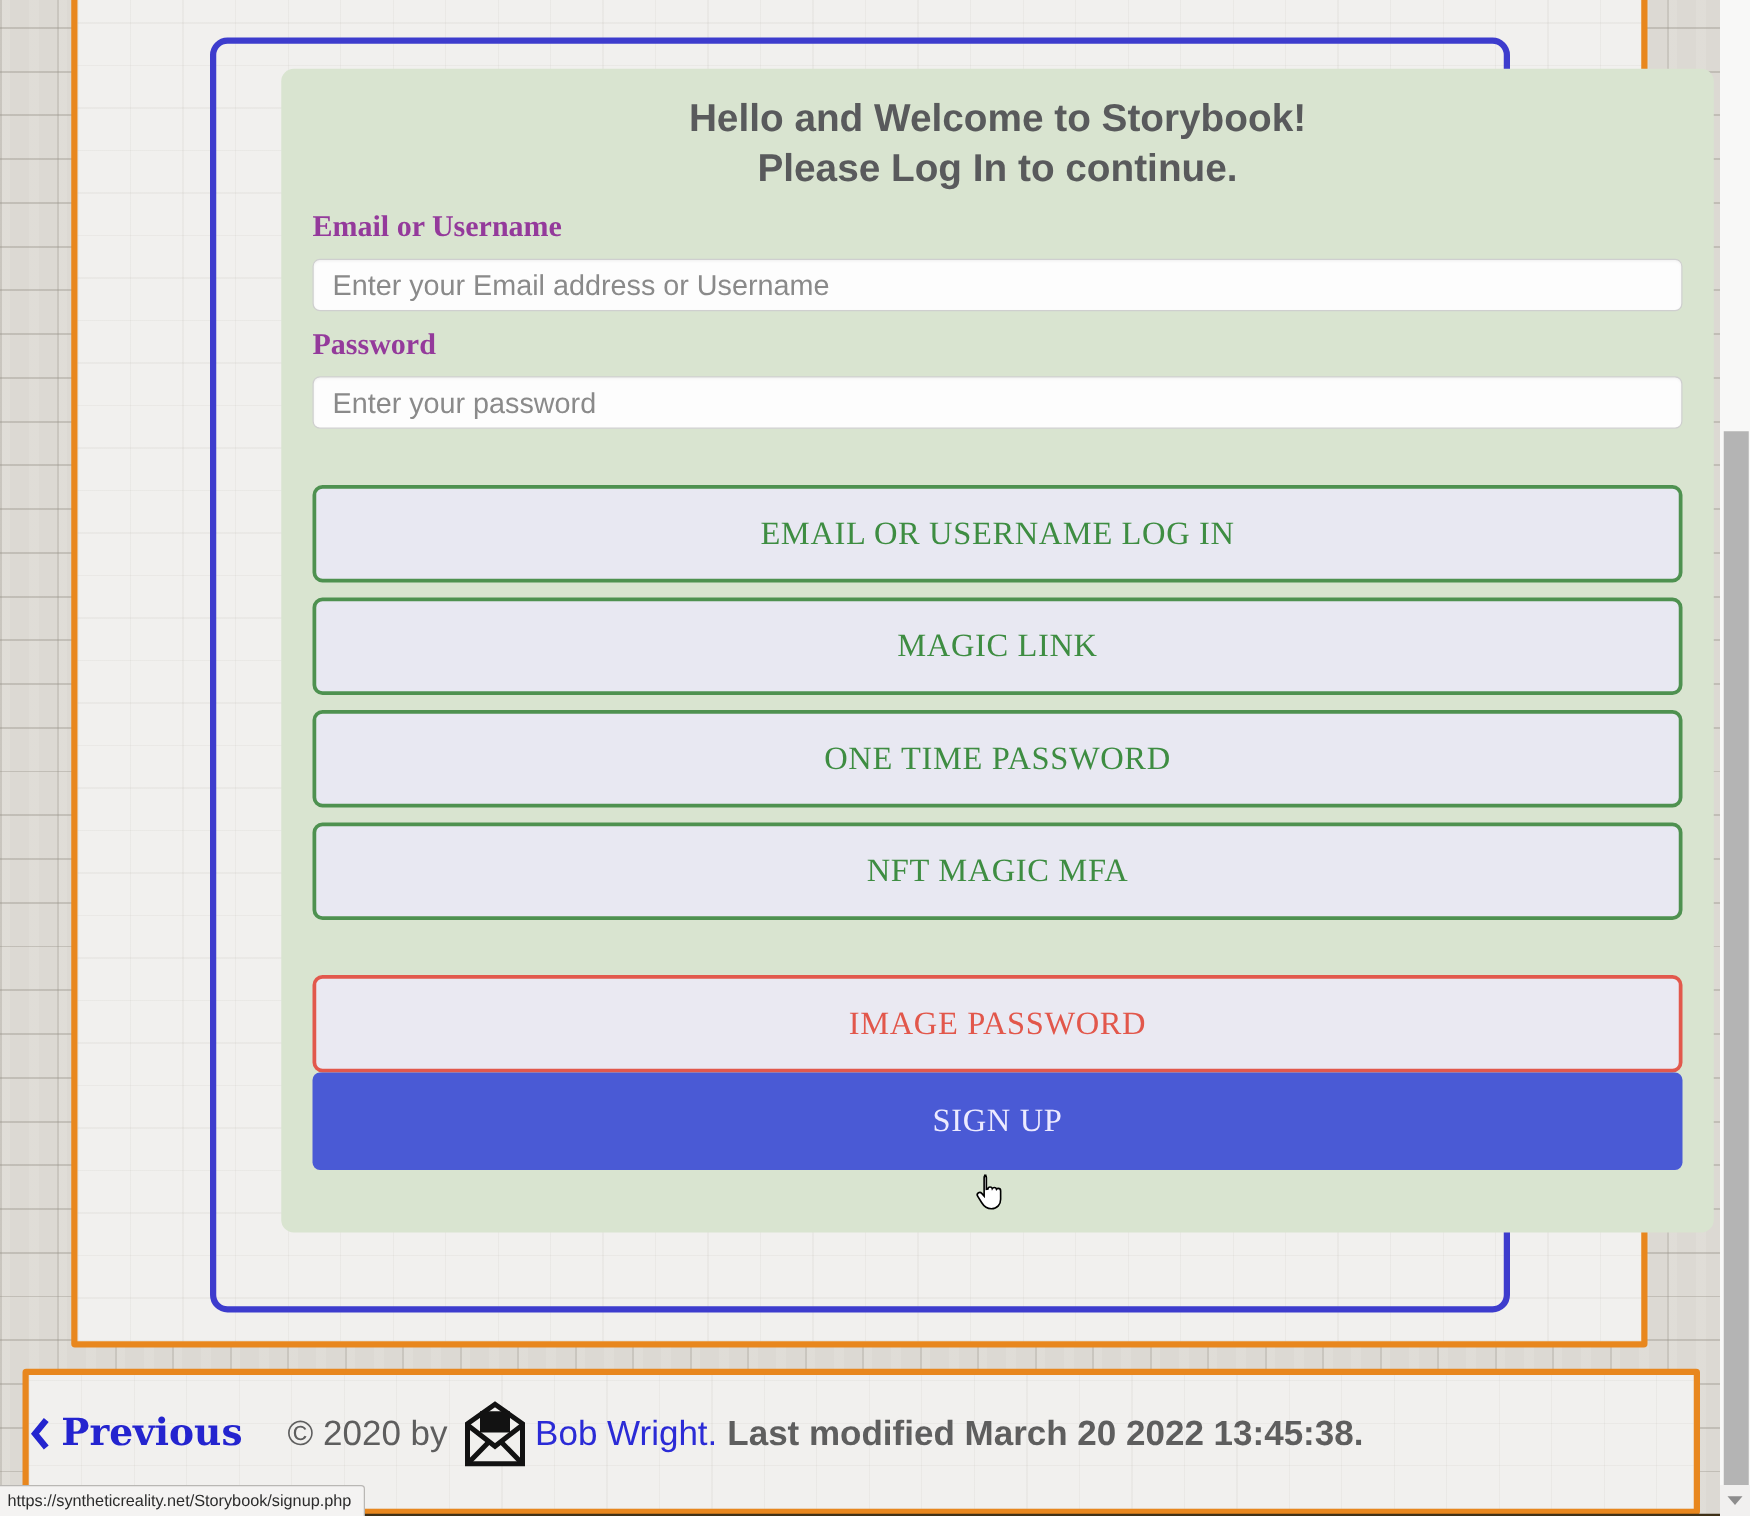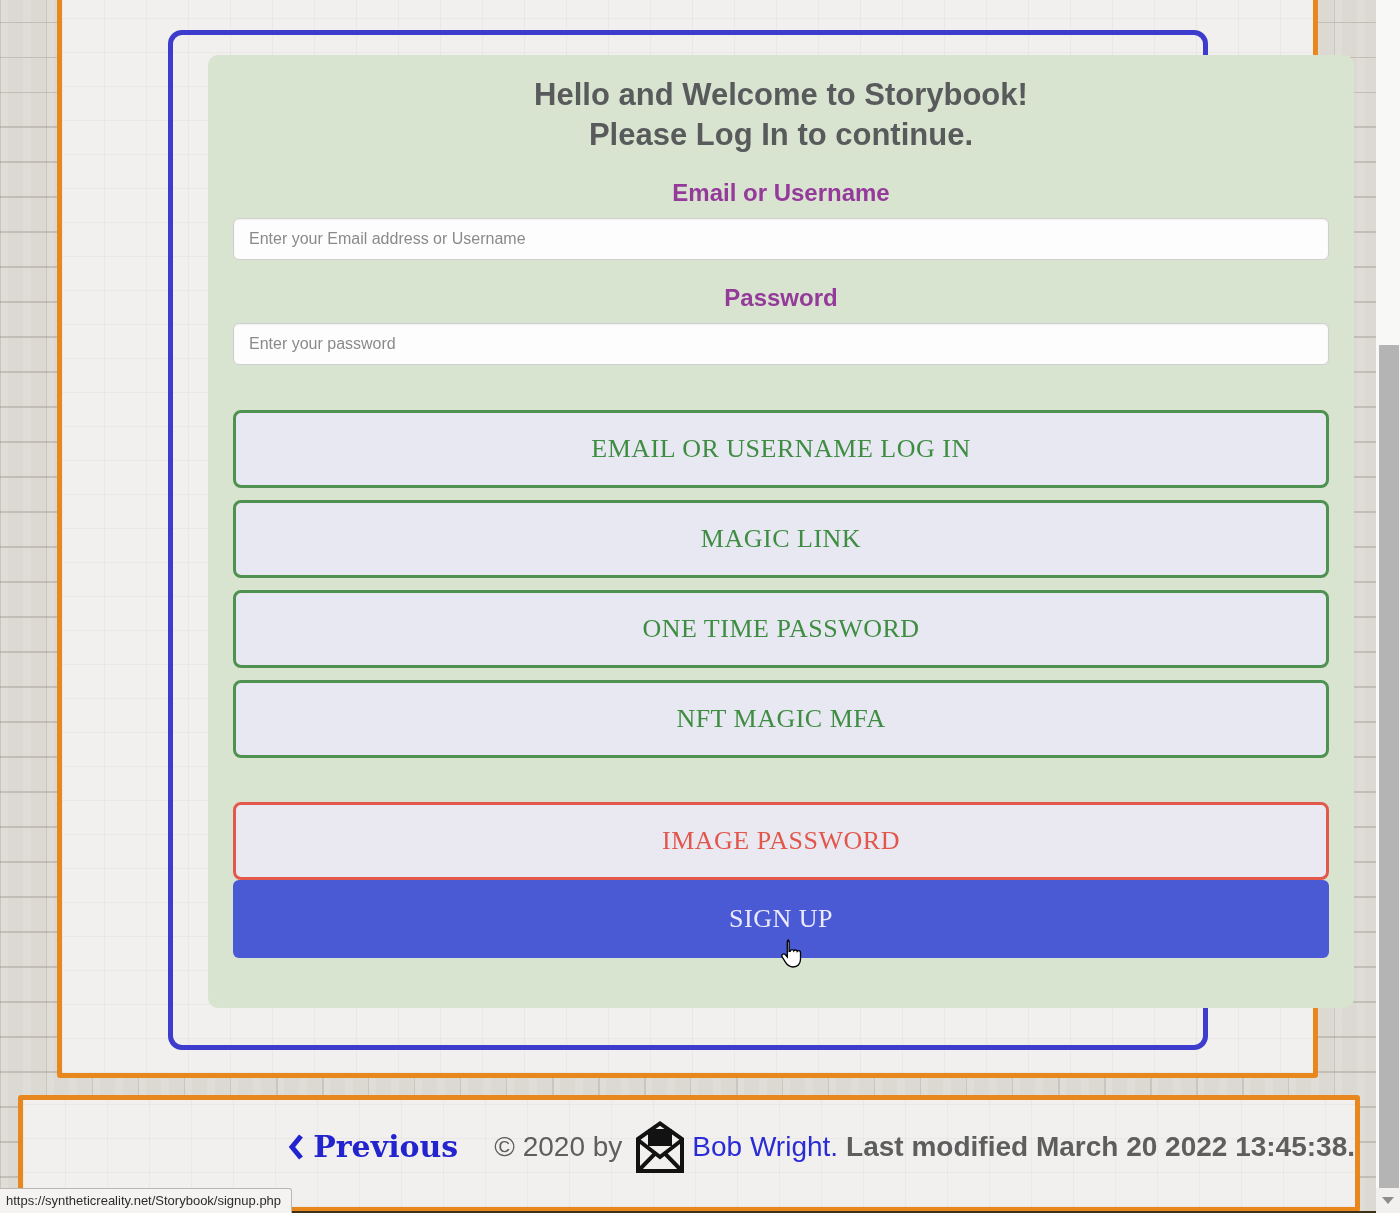--- a/index.html
+++ b/index.html
@@ -26,37 +26,37 @@
   }
 
   
   .form-box {
     position:absolute; left:106px; top:33px; width:1040px; height:1020px;
     border:5px solid #3d3ccd; border-radius:14px;
   }
 
   
   .green-panel {
-    position:absolute; left:35px; top:20px; width:1146px;
+    position:absolute; left:52px; top:20px; width:1146px;
     border-radius:10px; background:#d9e4d0;
     padding:20px 25px 50px 25px;
   }
 
   .heading { text-align:center; color:#595a5c; font-weight:bold;
              font-size:31px; line-height:40px; }
 
-  .field-label { display:block; text-align:center; margin-top:23px;
-                 font-family:Liberation Sans, sans-serif; font-weight:bold;
+  .field-label { display:block; text-align:left; margin-top:12px;
+                 font-family:Liberation Serif, serif; font-weight:bold;
                  font-size:24px; line-height:30px; color:#943a9b; }
 
   .text-input { display:block; width:100%; height:42px; margin-top:10px;
                 border:1px solid #cfcfcf; border-radius:6px;
                 background:#fdfdfd; padding:6px 15px;
                 font-family:"Liberation Sans", sans-serif;
-                font-size:16px; color:#444; box-shadow:inset 0 1px 2px rgba(0,0,0,.05); }
+                font-size:23px; color:#444; box-shadow:inset 0 1px 2px rgba(0,0,0,.05); }
   .text-input::placeholder { color:#8a8a8a; opacity:1; }
 
   .btn { display:block; width:100%; height:78px; cursor:pointer;
          font-family:Liberation Serif, serif;
          font-size:26px; text-align:center; letter-spacing:.5px; }
   .btn-green { margin-top:12px; background:#e8e8f2;
                border:3px solid #4e9150; border-radius:8px; color:#3e8d42; }
   .btn-first { margin-top:45px; }
   .btn-red   { margin-top:44px; background:#eae9f2;
                border:3px solid #e2584c; border-radius:8px; color:#e2574b; }
@@ -64,21 +64,21 @@
                border-radius:6px; color:#eceaff; }
 
   
   .footer-box {
     position:absolute; left:18px; top:1095px; width:1342px; height:117px;
     border:5px solid #e8871e; border-radius:3px;
     background-color:#f1f0ee;
     background-image:
       repeating-linear-gradient(0deg, rgba(170,165,155,.10) 0 1px, transparent 1px 34px),
       repeating-linear-gradient(90deg, rgba(170,165,155,.10) 0 1px, transparent 1px 42px);
-    display:flex; align-items:center; justify-content:flex-end;
+    display:flex; align-items:center; justify-content:flex-start;
   }
   .footer-row { display:flex; align-items:center; margin-top:-14px; }
   .prev-link { display:flex; align-items:center; gap:8px; text-decoration:none;
                font-family:"DejaVu Serif", serif; font-weight:bold;
                font-size:30px; color:#2424cf; cursor:pointer; }
   .copyright-text { margin-left:36px; font-size:28px; color:#5e5e5e; }
   .mail-icon { margin:0 6px 0 12px; display:inline-flex; cursor:pointer; }
   .author-link { font-size:28px; font-weight:normal; color:#2b2bd6;
                  text-decoration:none; cursor:pointer; }
   .modified-text { font-size:28px; color:#5e5e5e; margin-left:8px; font-weight:bold;}

